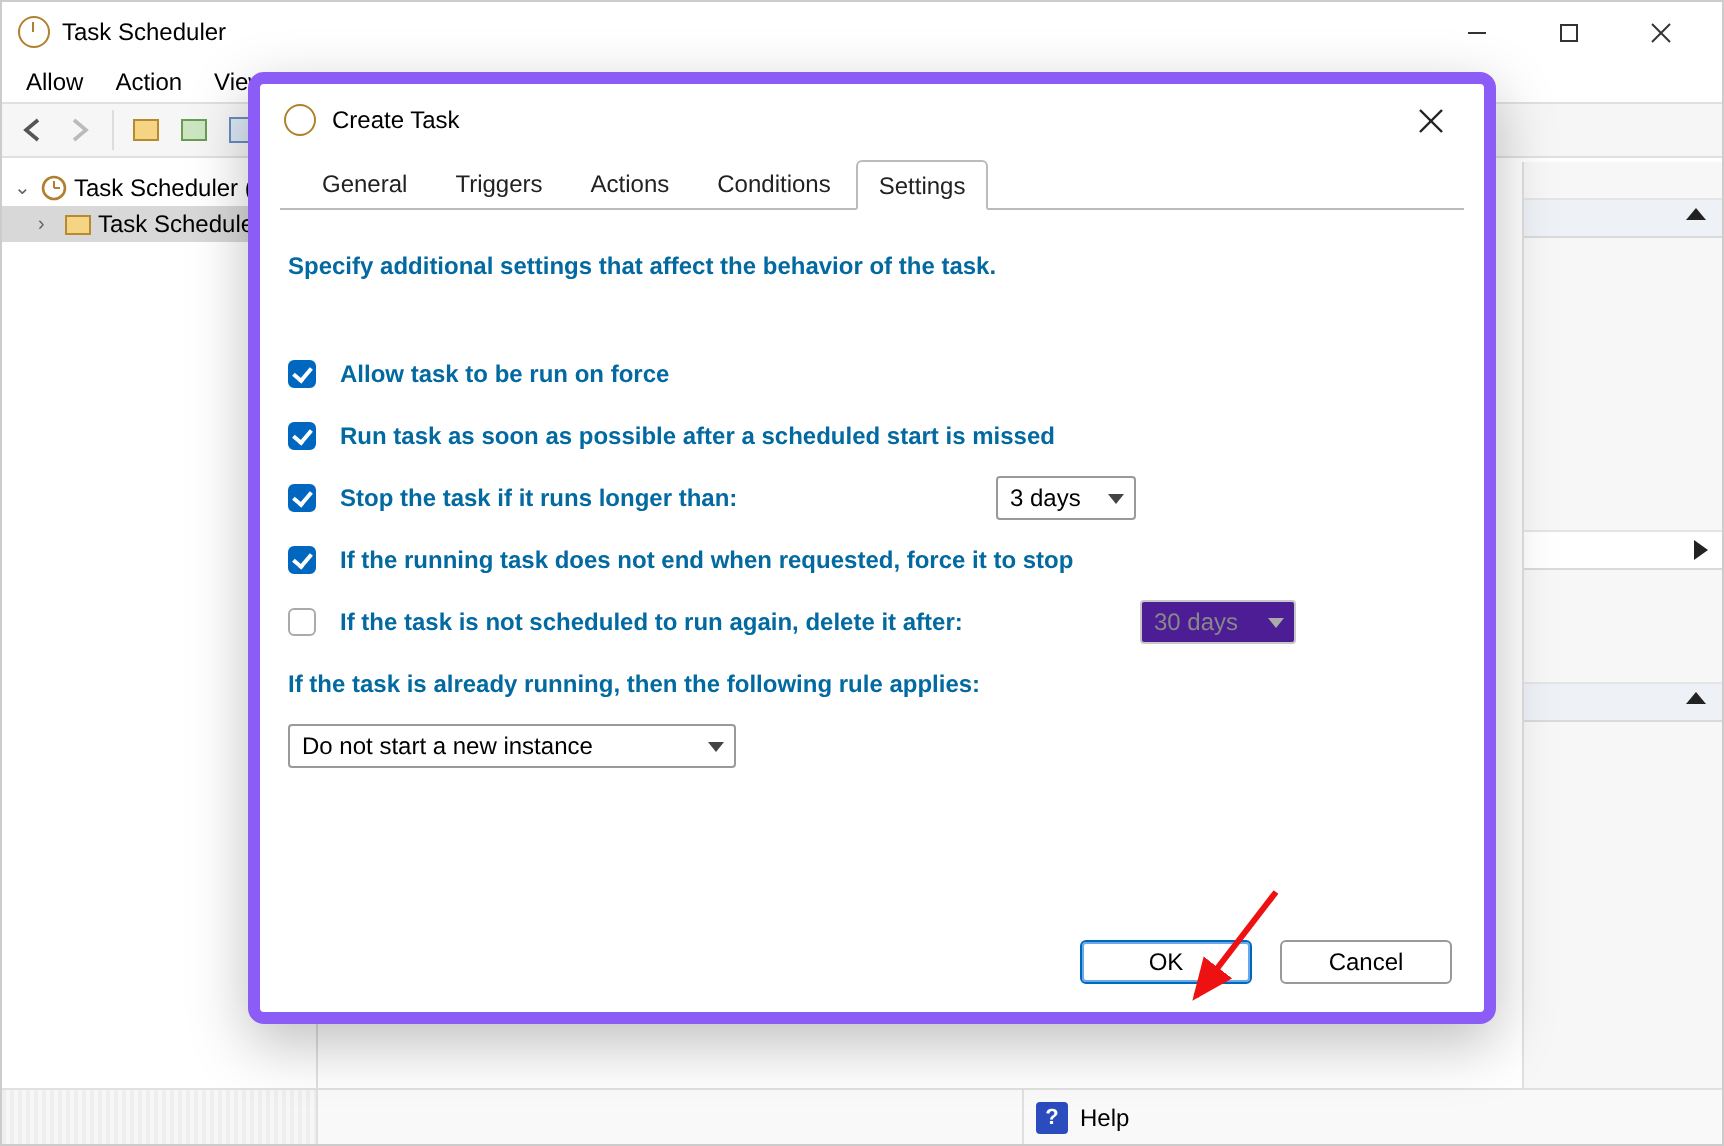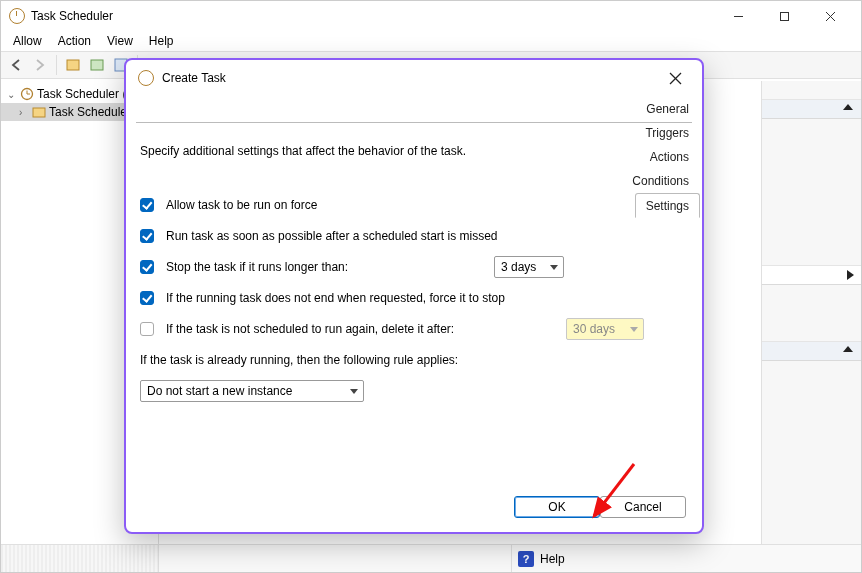--- a/index.html
+++ b/index.html
@@ -33,51 +33,51 @@
 .rightpanel { width: 100px; border-left: 1px solid #e0e0e0; background: #f7f7f7; position: relative; }
 .rp-row { height: 20px; border-top: 1px solid #e5e5e5; border-bottom: 1px solid #dadada; background: #eef2f7; position: relative; }
 .rp-row .uparr { position: absolute; right: 8px; top: 4px; width: 0; height: 0; border-left: 5px solid transparent; border-right: 5px solid transparent; border-bottom: 6px solid #222; }
 .rp-row .rightarr { position: absolute; right: 7px; top: 4px; width: 0; height: 0; border-top: 5px solid transparent; border-bottom: 5px solid transparent; border-left: 7px solid #222; }
 
 .statusbar { position: absolute; left: 0; right: 0; bottom: 0; height: 28px; border-top: 1px solid #e0e0e0; background: #f9f9f9; display: flex; }
 .sb-cell1 { width: 158px; height: 100%; border-right: 1px solid #e0e0e0; background: repeating-linear-gradient(90deg,#eee,#eee 2px,#f7f7f7 2px,#f7f7f7 4px); }
 .sb-cell2 { flex: 1; }
 .sb-cell3 { width: 350px; border-left: 1px solid #e0e0e0; display: flex; align-items: center; padding-left: 6px; gap: 6px; }
 .sb-help-icon { width: 16px; height: 16px; background: #2a4cbf; color: #fff; display: flex; align-items: center; justify-content: center; font-weight: bold; font-size: 11px; border-radius: 2px; }
-.dialog { position: absolute; left: 124px; top: 58px; width: 580px; height: 476px; background: #fff; border: 2px solid #8b5cf6; border-radius: 8px; box-shadow: 0 10px 30px rgba(0,0,0,0.25); }
+.dialog { position: absolute; left: 124px; top: 36px; width: 624px; height: 476px; background: #fff; border: 6px solid #8b5cf6; border-radius: 8px; box-shadow: 0 10px 30px rgba(0,0,0,0.25); }
 .dlg-title { height: 36px; display: flex; align-items: center; padding: 0 12px; }
 .dlg-title .app-icon { width: 16px; height: 16px; border: 1.5px solid #b08030; border-radius: 50%; margin-right: 8px; }
 .dlg-title .dlg-text { flex: 1; font-size: 12px; color: #000; }
 .dlg-close { width: 30px; height: 30px; display: flex; align-items: center; justify-content: center; }
 .dlg-close svg { stroke: #222; stroke-width: 1.2; }
 
-.tabstrip { height: 26px; display: flex; align-items: flex-end; padding-left: 20px; flex-direction: column; }
+.tabstrip { height: 26px; display: flex; align-items: center; padding-left: 20px; }
 .tab { padding: 5px 10px 4px 10px; color: #222; border: 1px solid transparent; border-bottom: none; margin-right: 2px; }
 .tab.active { border-color: #bbb; border-bottom: 1px solid #fff; background: #fff; position: relative; top: 1px; border-radius: 3px 3px 0 0; }
 .tabpanel-border { margin: 0 10px; height: 1px; background: #bbb; }
 
 .tabcontent { padding: 10px 14px 14px 14px; color: #000; }
 .row { display: flex; align-items: center; min-height: 26px; margin: 5px 0; }
 .row.gap-top { margin-top: 28px; }
 .chk { width: 14px; height: 14px; border: 1px solid #0067c0; border-radius: 3px; margin-right: 12px; display: inline-flex; align-items: center; justify-content: center; background: #fff; flex-shrink: 0; }
 .chk.checked { background: #0067c0; }
 .chk.checked::after { content: ""; width: 4px; height: 7px; border: solid #fff; border-width: 0 2px 2px 0; transform: rotate(40deg) translate(-0.5px,-1px); }
 .chk.disabled { border-color: #aaa; background: #fff; }
-.lbl { color: #000000; }
+.lbl { color: #0369a1; font-weight: bold; }
 .indent { margin-left: 26px; }
 
 .combo { border: 1px solid #999; height: 22px; display: inline-flex; align-items: center; padding: 0 18px 0 6px; position: relative; background: #fff; border-radius: 2px; }
 .combo .caret { position: absolute; right: 5px; top: 8px; width: 0; height: 0; border-left: 4px solid transparent; border-right: 4px solid transparent; border-top: 5px solid #444; }
-.combo.disabled { background: #fef9c3; color: #888; border-color: #c8c8c8; }
+.combo.disabled { background: #4c1d95; color: #888; border-color: #c8c8c8; }
 .combo.disabled .caret { border-top-color: #aaa; }
 
 .numinput { border: 1px solid #888; height: 22px; width: 30px; padding: 0 3px; display: inline-flex; align-items: center; }
 .numinput .selval { background: #0a66ff; color: #fff; padding: 0 4px 0 2px; }
 
-.dlg-buttons { position: absolute; right: 16px; bottom: 14px; display: flex; }
+.dlg-buttons { position: absolute; right: 16px; bottom: 14px; display: flex; gap: 14px; }
 .btn { width: 86px; height: 22px; border: 1px solid #999; background: #fff; border-radius: 3px; display: flex; align-items: center; justify-content: center; color: #000; }
 .btn.primary { border: 1px solid #0067c0; box-shadow: 0 0 0 1px #6aa9e8 inset; }
 
 
 .red-arrow { position: absolute; pointer-events: none; }
 </style>
 </head>
 <body>
 
 <div class="mainwin">

